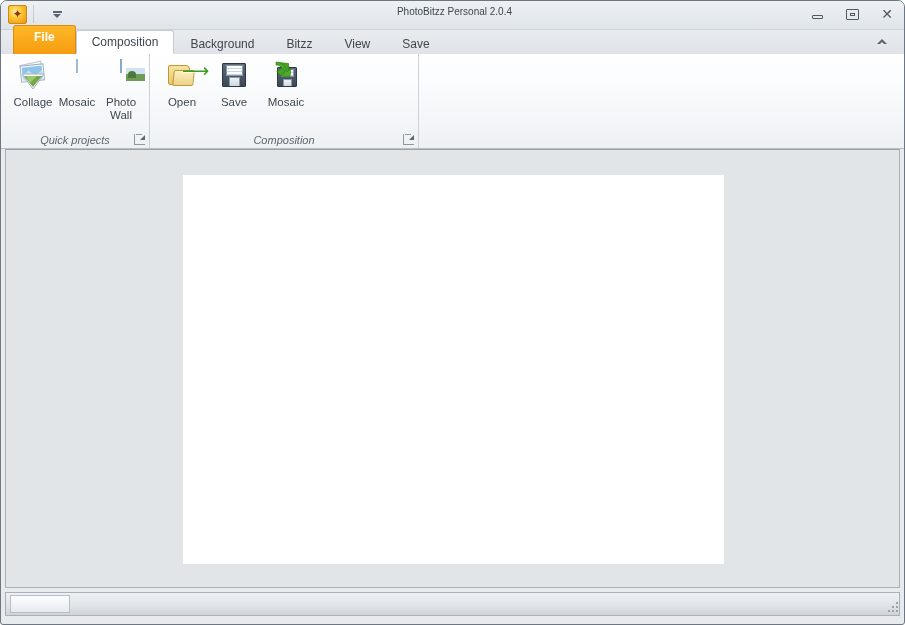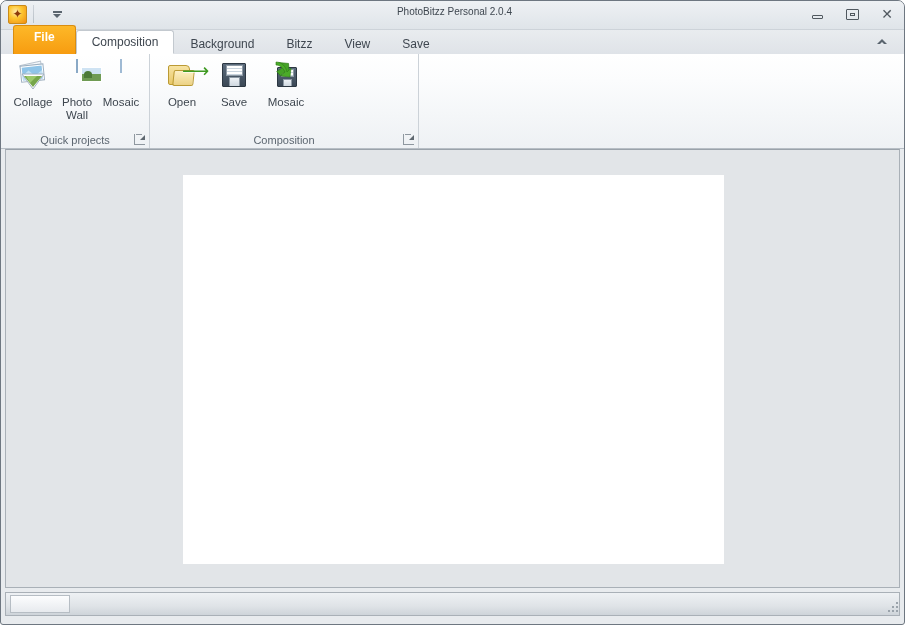--- a/index.html
+++ b/index.html
@@ -265,20 +265,21 @@
     border-right: 4px solid transparent;
     border-top: 4px solid #4a535c;
   }
   .gfooter {
     position: relative;
     height: 16px;
     line-height: 16px;
     text-align: center;
     font-size: 11px;
     color: #5c6670;
+    font-style: italic;
   }
   .dlg-launcher {
     position: absolute;
     right: 4px;
     top: 2px;
     width: 11px;
     height: 11px;
     border: 1px solid #8e979f;
     border-top: none;
     border-right: none;
@@ -556,32 +557,32 @@
                 <polygon points="7,16 25,16 16,27" fill="#76a64a"></polygon>
                 <polygon points="9,16 20,16 13,23" fill="#9cc96b"></polygon>
               </g>
             </svg>
           </span>
           <span class="lbl">Collage</span>
         </div>
 
         <div class="rbtn">
           <span class="ico">
+            <span class="ic-mosaic"></span>
+          </span>
+          <span class="lbl">Mosaic</span>
+        </div>
+
+        <div class="rbtn">
+          <span class="ico">
             <span class="ic-wall">
               <span class="thumb"></span>
             </span>
           </span>
           <span class="lbl">Photo Wall</span>
-        </div>
-
-        <div class="rbtn">
-          <span class="ico">
-            <span class="ic-mosaic"></span>
-          </span>
-          <span class="lbl">Mosaic</span>
         </div>
 
       </div>
       <div class="gfooter">
         <span>Quick projects</span>
         <span class="dlg-launcher"></span>
       </div>
     </div>
 
     <div class="rgroup trailing" style="width:270px;">

